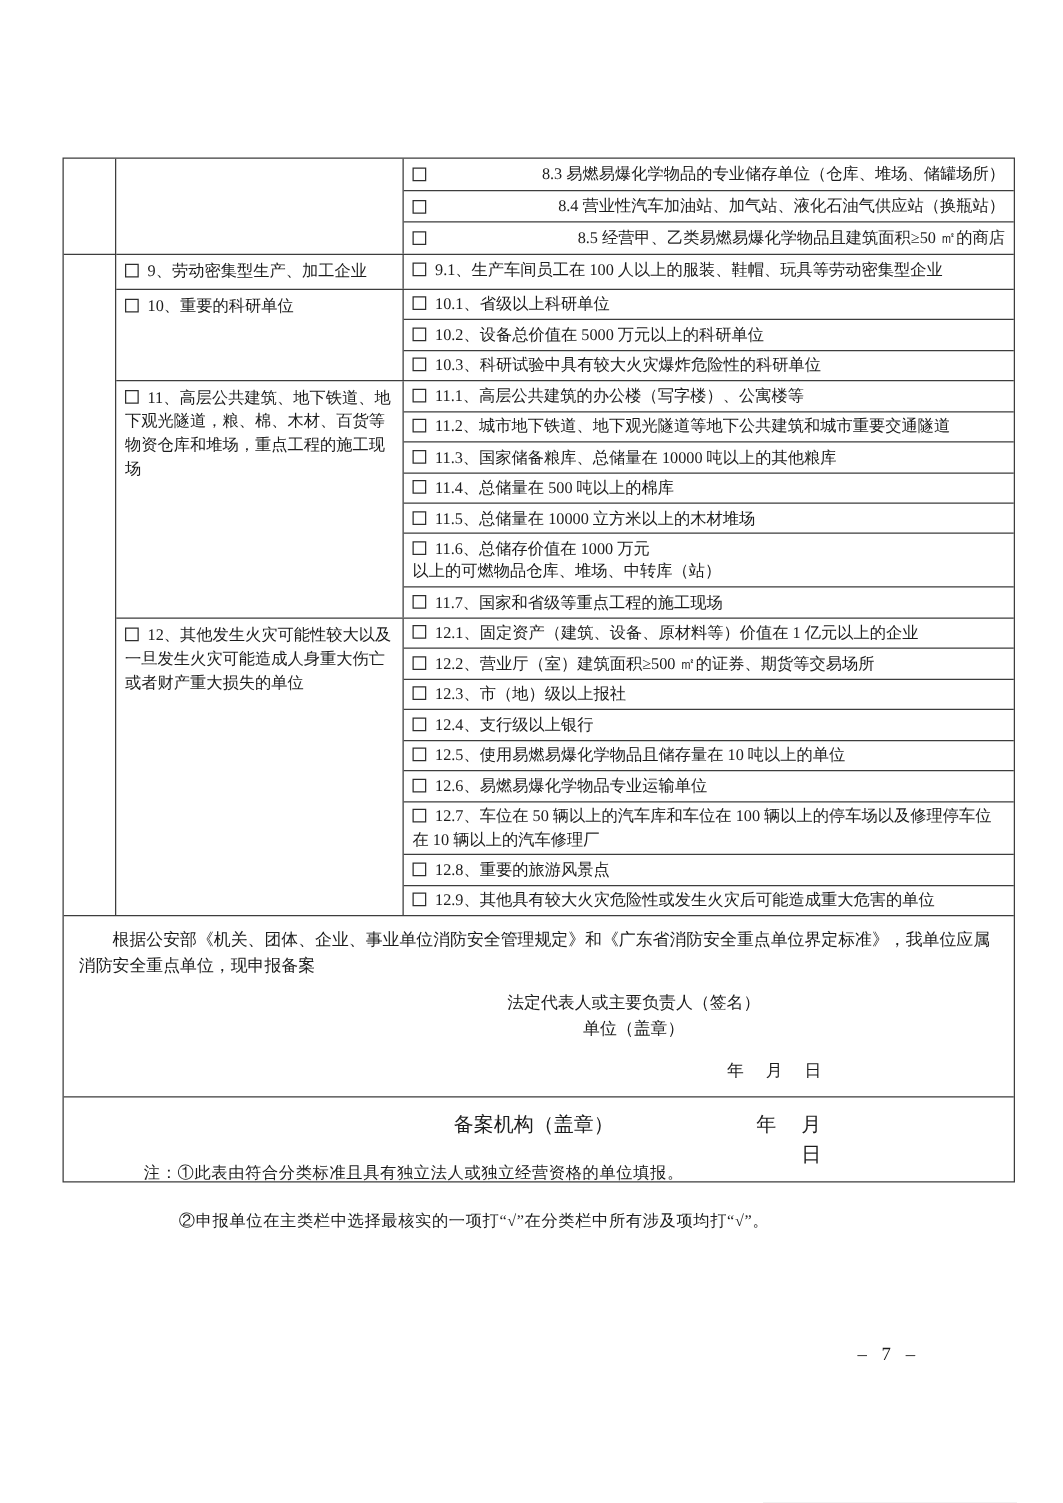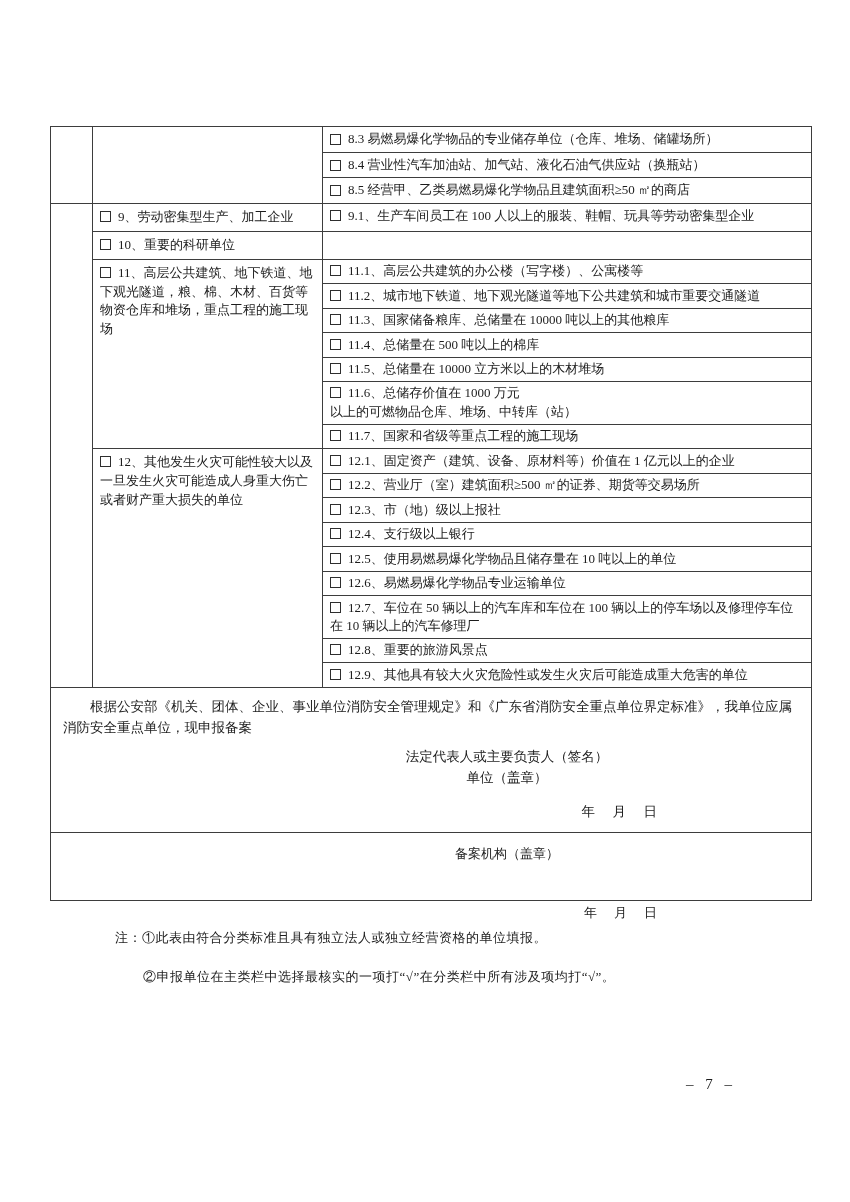--- a/index.html
+++ b/index.html
@@ -25,38 +25,38 @@
     font-size:13px; line-height:1.45; display:flex; align-items:flex-start;
   }
   .main-col .label { width:100%; }
   .sub-col { flex:1; display:flex; flex-direction:column; min-width:0; }
   .sub-row {
     border-bottom:1px solid #3d3d3d; padding:2.5px 7px;
     font-size:13px; line-height:1.42;
   }
   .sub-col .sub-row:last-child { border-bottom:none; }
   .band-a { height:77px; }
-  .band-a .sub-row { flex:1; display:flex; align-items:center; }
+  .band-a .sub-row { flex:1; display:flex; align-items:center;justify-content:space-between; }
   .cb {
     display:inline-block; width:11px; height:11px;
     border:1.2px solid #2e2e2e; background:#fff;
     margin-right:7px; vertical-align:-1px; flex:0 0 auto;
   }
   .txt { white-space:pre-wrap; }
   .decl {
     height:146px; border-bottom:1px solid #3d3d3d;
     display:flex; flex-direction:column;
     font-size:13.5px; line-height:1.55;
   }
   .decl-body { padding:9px 12px 0 12px; text-indent:2em; }
   .sign-block { margin:8px 0 0 27%; width:66%; text-align:center; }
   .date-line { margin-top:auto; text-align:right; padding:0 152px 9px 0; letter-spacing:2px; }
   .filing {
-    height:67px; display:flex; flex-direction:column; justify-content:space-between;
-    font-size:13px; line-height:1.5; padding:11px 0 9px 0;gap:40px;
+    height:67px; display:flex; flex-direction:row; justify-content:space-between;
+    font-size:16px; line-height:1.5; padding:11px 0 9px 0;
   }
   .filing-title { margin-left:27%; width:66%; text-align:center; }
   .filing .date-line { padding-bottom:0; }
   .note { position:absolute; font-size:13px; letter-spacing:0.5px; }
   .note-1 { left:115px; top:929px; }
   .note-2 { left:143px; top:968px; }
   .page-number {
     position:absolute; left:686px; top:1076px;
     font-size:15px; letter-spacing:4px;
     font-family:"Liberation Serif","DejaVu Serif",serif;
@@ -108,20 +108,31 @@
             </div>
           </div>
         </div>
 
         <div class="band">
           <div class="main-col">
             <div class="label">
               <span class="cb"></span><span class="txt">10、重要的科研单位</span>
             </div>
           </div>
+          <div class="sub-col">
+            <div class="sub-row">
+              <span class="cb"></span><span class="txt">10.1、省级以上科研单位</span>
+            </div>
+            <div class="sub-row">
+              <span class="cb"></span><span class="txt">10.2、设备总价值在 5000 万元以上的科研单位</span>
+            </div>
+            <div class="sub-row">
+              <span class="cb"></span><span class="txt">10.3、科研试验中具有较大火灾爆炸危险性的科研单位</span>
+            </div>
+          </div>
         </div>
 
         <div class="band">
           <div class="main-col">
             <div class="label">
               <span class="cb"></span><span class="txt">11、高层公共建筑、地下铁道、地下观光隧道，粮、棉、木材、百货等物资仓库和堆场，重点工程的施工现场</span>
             </div>
           </div>
           <div class="sub-col">
             <div class="sub-row">

